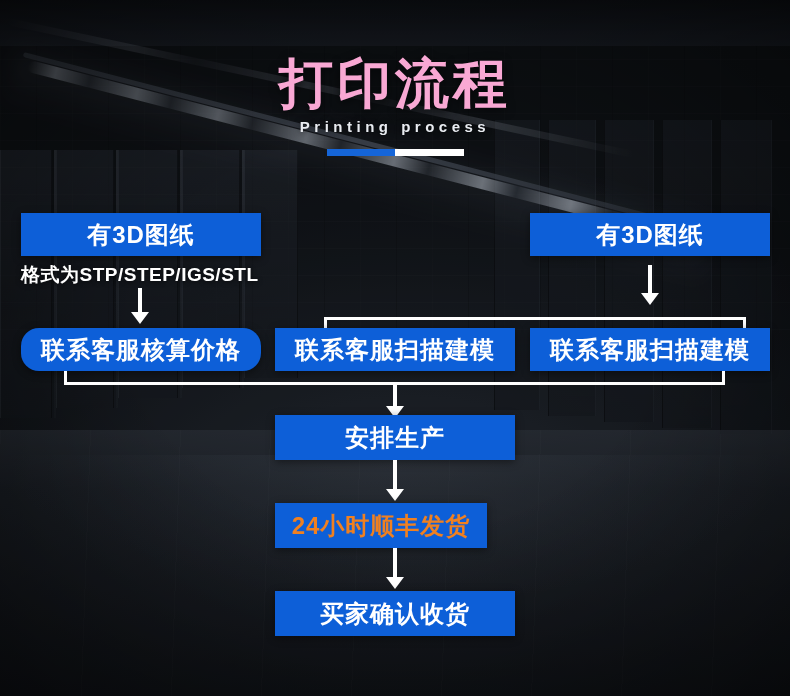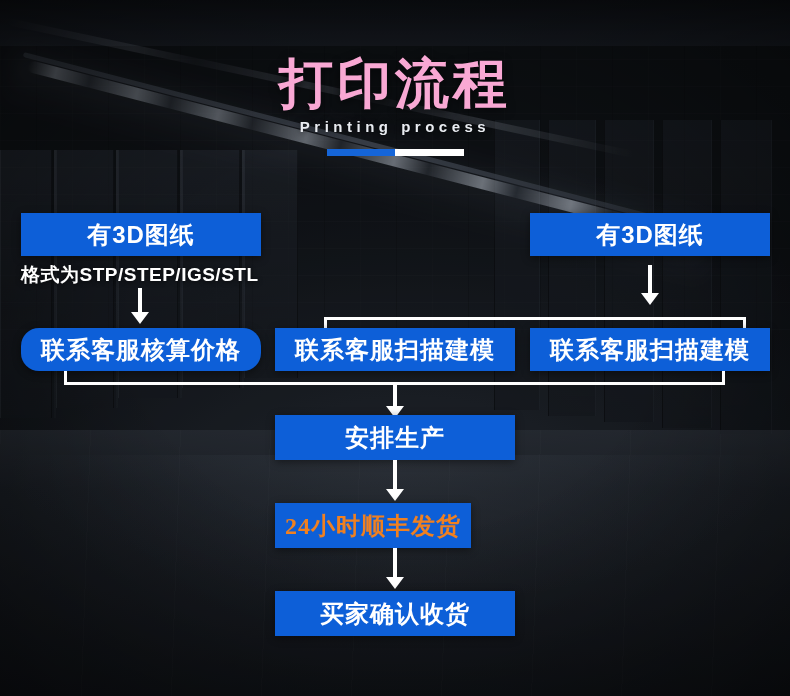--- a/index.html
+++ b/index.html
@@ -273,21 +273,21 @@
     <div class="hline" style="left:64px; top:382px; width:661px;"></div>
 
     <div class="vline" style="left:393px; top:382px; height:26px;"></div>
     <div class="arrow" style="left:386px; top:406px;"></div>
 
     <div class="box" style="left:275px; top:415px; width:240px; height:45px;text-align:right;">安排生产</div>
 
     <div class="vline" style="left:393px; top:460px; height:31px;"></div>
     <div class="arrow" style="left:386px; top:489px;"></div>
 
-    <div class="box orange" style="left:275px; top:503px; width:196px; height:45px;font-family:Liberation Serif, serif;">24小时顺丰发货</div>
+    <div class="box orange" style="left:275px; top:503px; width:212px; height:45px;">24小时顺丰发货</div>
 
     <div class="vline" style="left:393px; top:548px; height:31px;"></div>
     <div class="arrow" style="left:386px; top:577px;"></div>
 
     <div class="box" style="left:275px; top:591px; width:240px; height:45px;">买家确认收货</div>
 
   </div>
 </div>
 
 </body></html>

